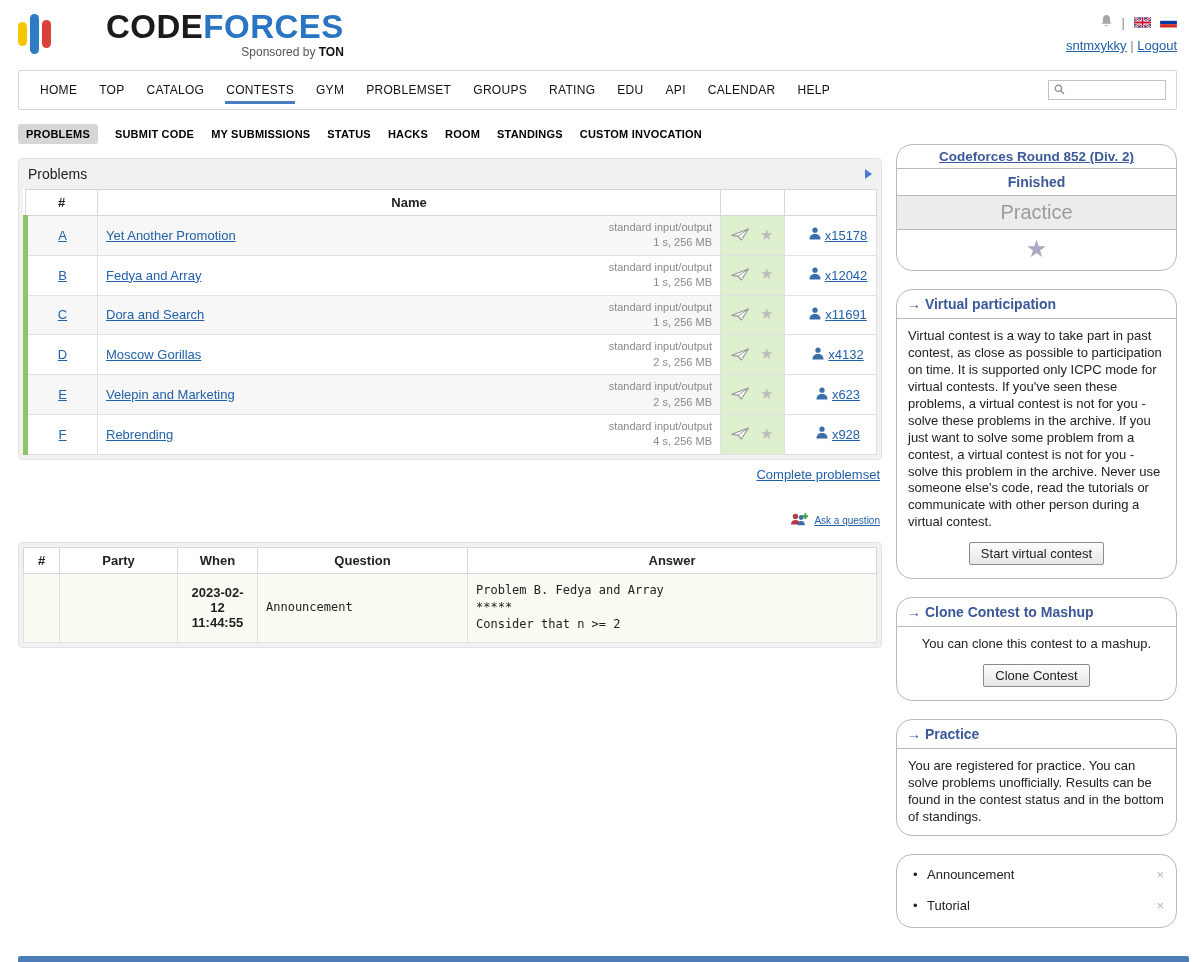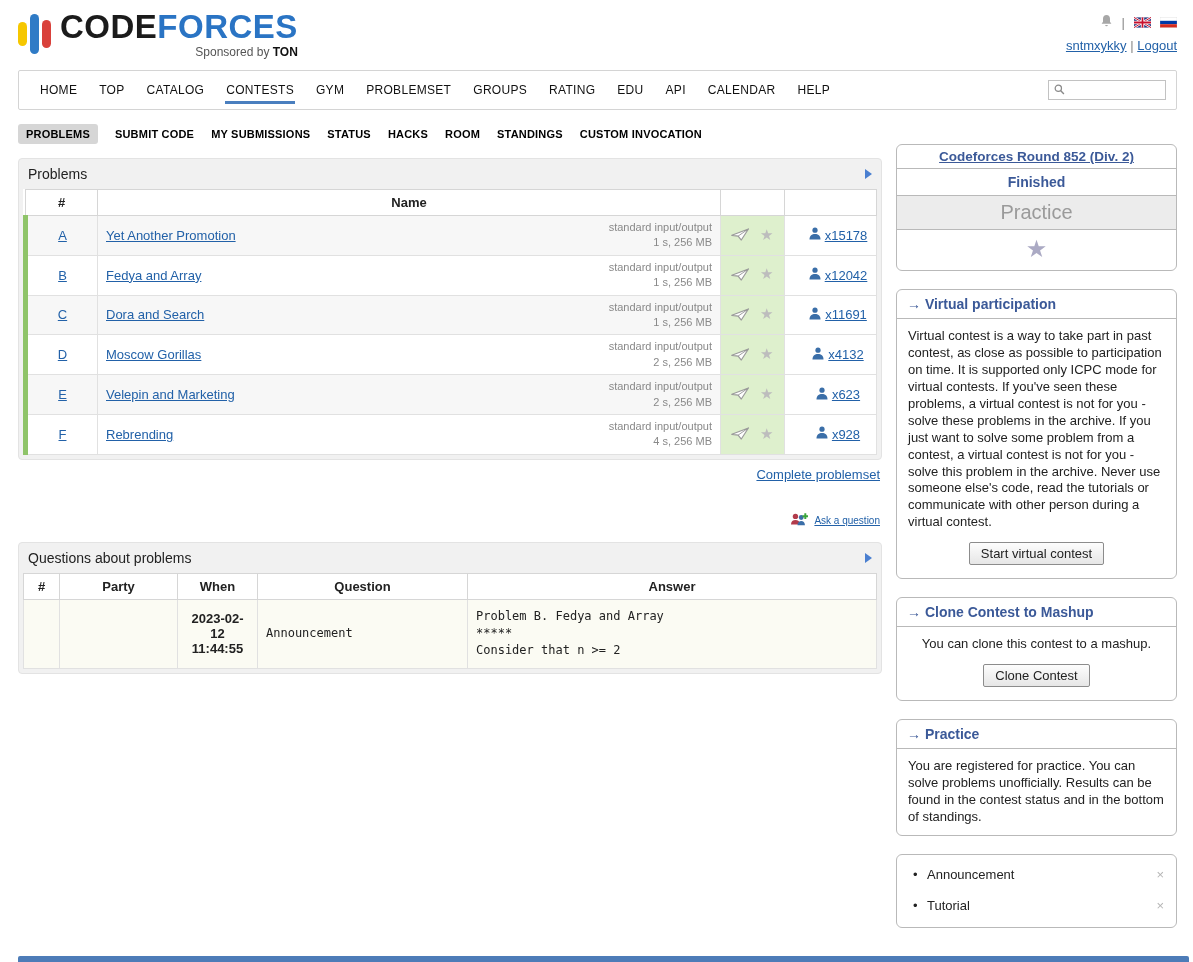--- a/index.html
+++ b/index.html
@@ -15,21 +15,21 @@
   
   .header { display: flex; justify-content: space-between; align-items: flex-start; }
   .logo-wrap { display: flex; align-items: center; gap: 9px; }
   .logo-bars { display: flex; align-items: center; gap: 3px; height: 46px; }
   .bar { width: 9px; border-radius: 5px; }
   .bar.yellow { height: 24px; background: #f6c700; }
   .bar.blue   { height: 40px; background: #2f7bc6; }
   .bar.red    { height: 28px; background: #d9413b; }
   .logo-text { display: inline-block; line-height: 1; }
   .logo-main { font-size: 33px; font-weight: bold; letter-spacing: 0.5px; }
-  .logo-code { color: #1b1b1b; }
+  .logo-code { color: #1b1b1b; margin-left: 46px; }
   .logo-forces { color: #2a74c4; }
   .logo-sub { font-size: 12px; color: #555; margin-top: 3px; text-align: right; }
   .logo-sub .brand { color: #111; font-weight: bold; }
   .top-right { text-align: right; padding-top: 4px; font-size: 13px; }
   .tr-line1 { display: flex; justify-content: flex-end; align-items: center; gap: 9px; }
   .tr-sep { color: #888; text-decoration: none; }
   .flag-link { display: inline-flex; text-decoration: none; }
   .tr-line2 { margin-top: 7px; }
 
   
@@ -93,21 +93,21 @@
   
   .q-col-num { width: 36px; }
   .q-col-party { width: 118px; margin-top: 16px; }
   .q-col-when { width: 80px; }
   .q-col-question { width: 210px; }
   .questions tbody td { background: #fbfbf3; padding: 8px; }
   .q-when { font-weight: bold; text-align: center; }
   .mono { font-family: "DejaVu Sans Mono", "Liberation Mono", monospace; font-size: 12px; line-height: 1.45; }
 
   
-  .roundbox { border: 1px solid #b9b9b9; border-radius: 6px; background: #fff; overflow: hidden; }
+  .roundbox { border: 1px solid #b9b9b9; border-radius: 16px; background: #fff; overflow: hidden; }
   .rb-caption { padding: 6px 10px; font-weight: bold; font-size: 14px; color: #3b5998; border-bottom: 1px solid #b9b9b9; }
   .cb-row { text-align: center; padding: 4px 8px; border-bottom: 1px solid #b9b9b9; }
   .cb-row:last-child { border-bottom: none; }
   .cb-title a { font-weight: bold; color: #3b5998; font-size: 13.5px; }
   .cb-status { font-weight: bold; color: #3b5998; font-size: 14px; padding: 5px 8px; }
   .cb-mode { font-size: 20px; color: #9a9a9a; background: #ececec; padding: 5px 8px; }
   .cb-star { font-size: 24px; color: #abaac4; line-height: 1.1; padding: 2px 0 4px; cursor: pointer; display: inline-block; }
   .rb-body { padding: 9px 11px; font-size: 13px; line-height: 1.3; color: #222; }
   .rb-body.center { text-align: center; }
   .rb-btn-row { text-align: center; padding: 2px 0 13px; }
@@ -420,24 +420,20 @@
               <path d="M1 14c0-3.5 2.2-5 5-5s5 1.5 5 5z" fill="#b23b4b"></path>
             <circle cx="12.5" cy="6.2" r="2.7" fill="#3a6ea8"></circle>
               <path d="M8.3 15c0-3.2 2-4.8 4.2-4.8s4.2 1.6 4.2 4.8z" fill="#3a6ea8"></path>
             <path d="M16 1.5h2.2v2.1h2.1v2.2h-2.1v2.1H16V5.8h-2.1V3.6H16z" fill="#3aa53a"></path>
           </svg>
         </span>
         <a>Ask a question</a>
       </div>
 
       <div class="datatable">
-        <div class="dt-caption">
-          <span>Questions about problems</span>
-          <span class="tri-right"></span>
-        </div>
         <table class="dtable questions">
           <thead>
             <tr>
               <th class="q-col-num">#</th>
               <th class="q-col-party">Party</th>
               <th class="q-col-when">When</th>
               <th class="q-col-question">Question</th>
               <th>Answer</th>
             </tr>
           </thead>

